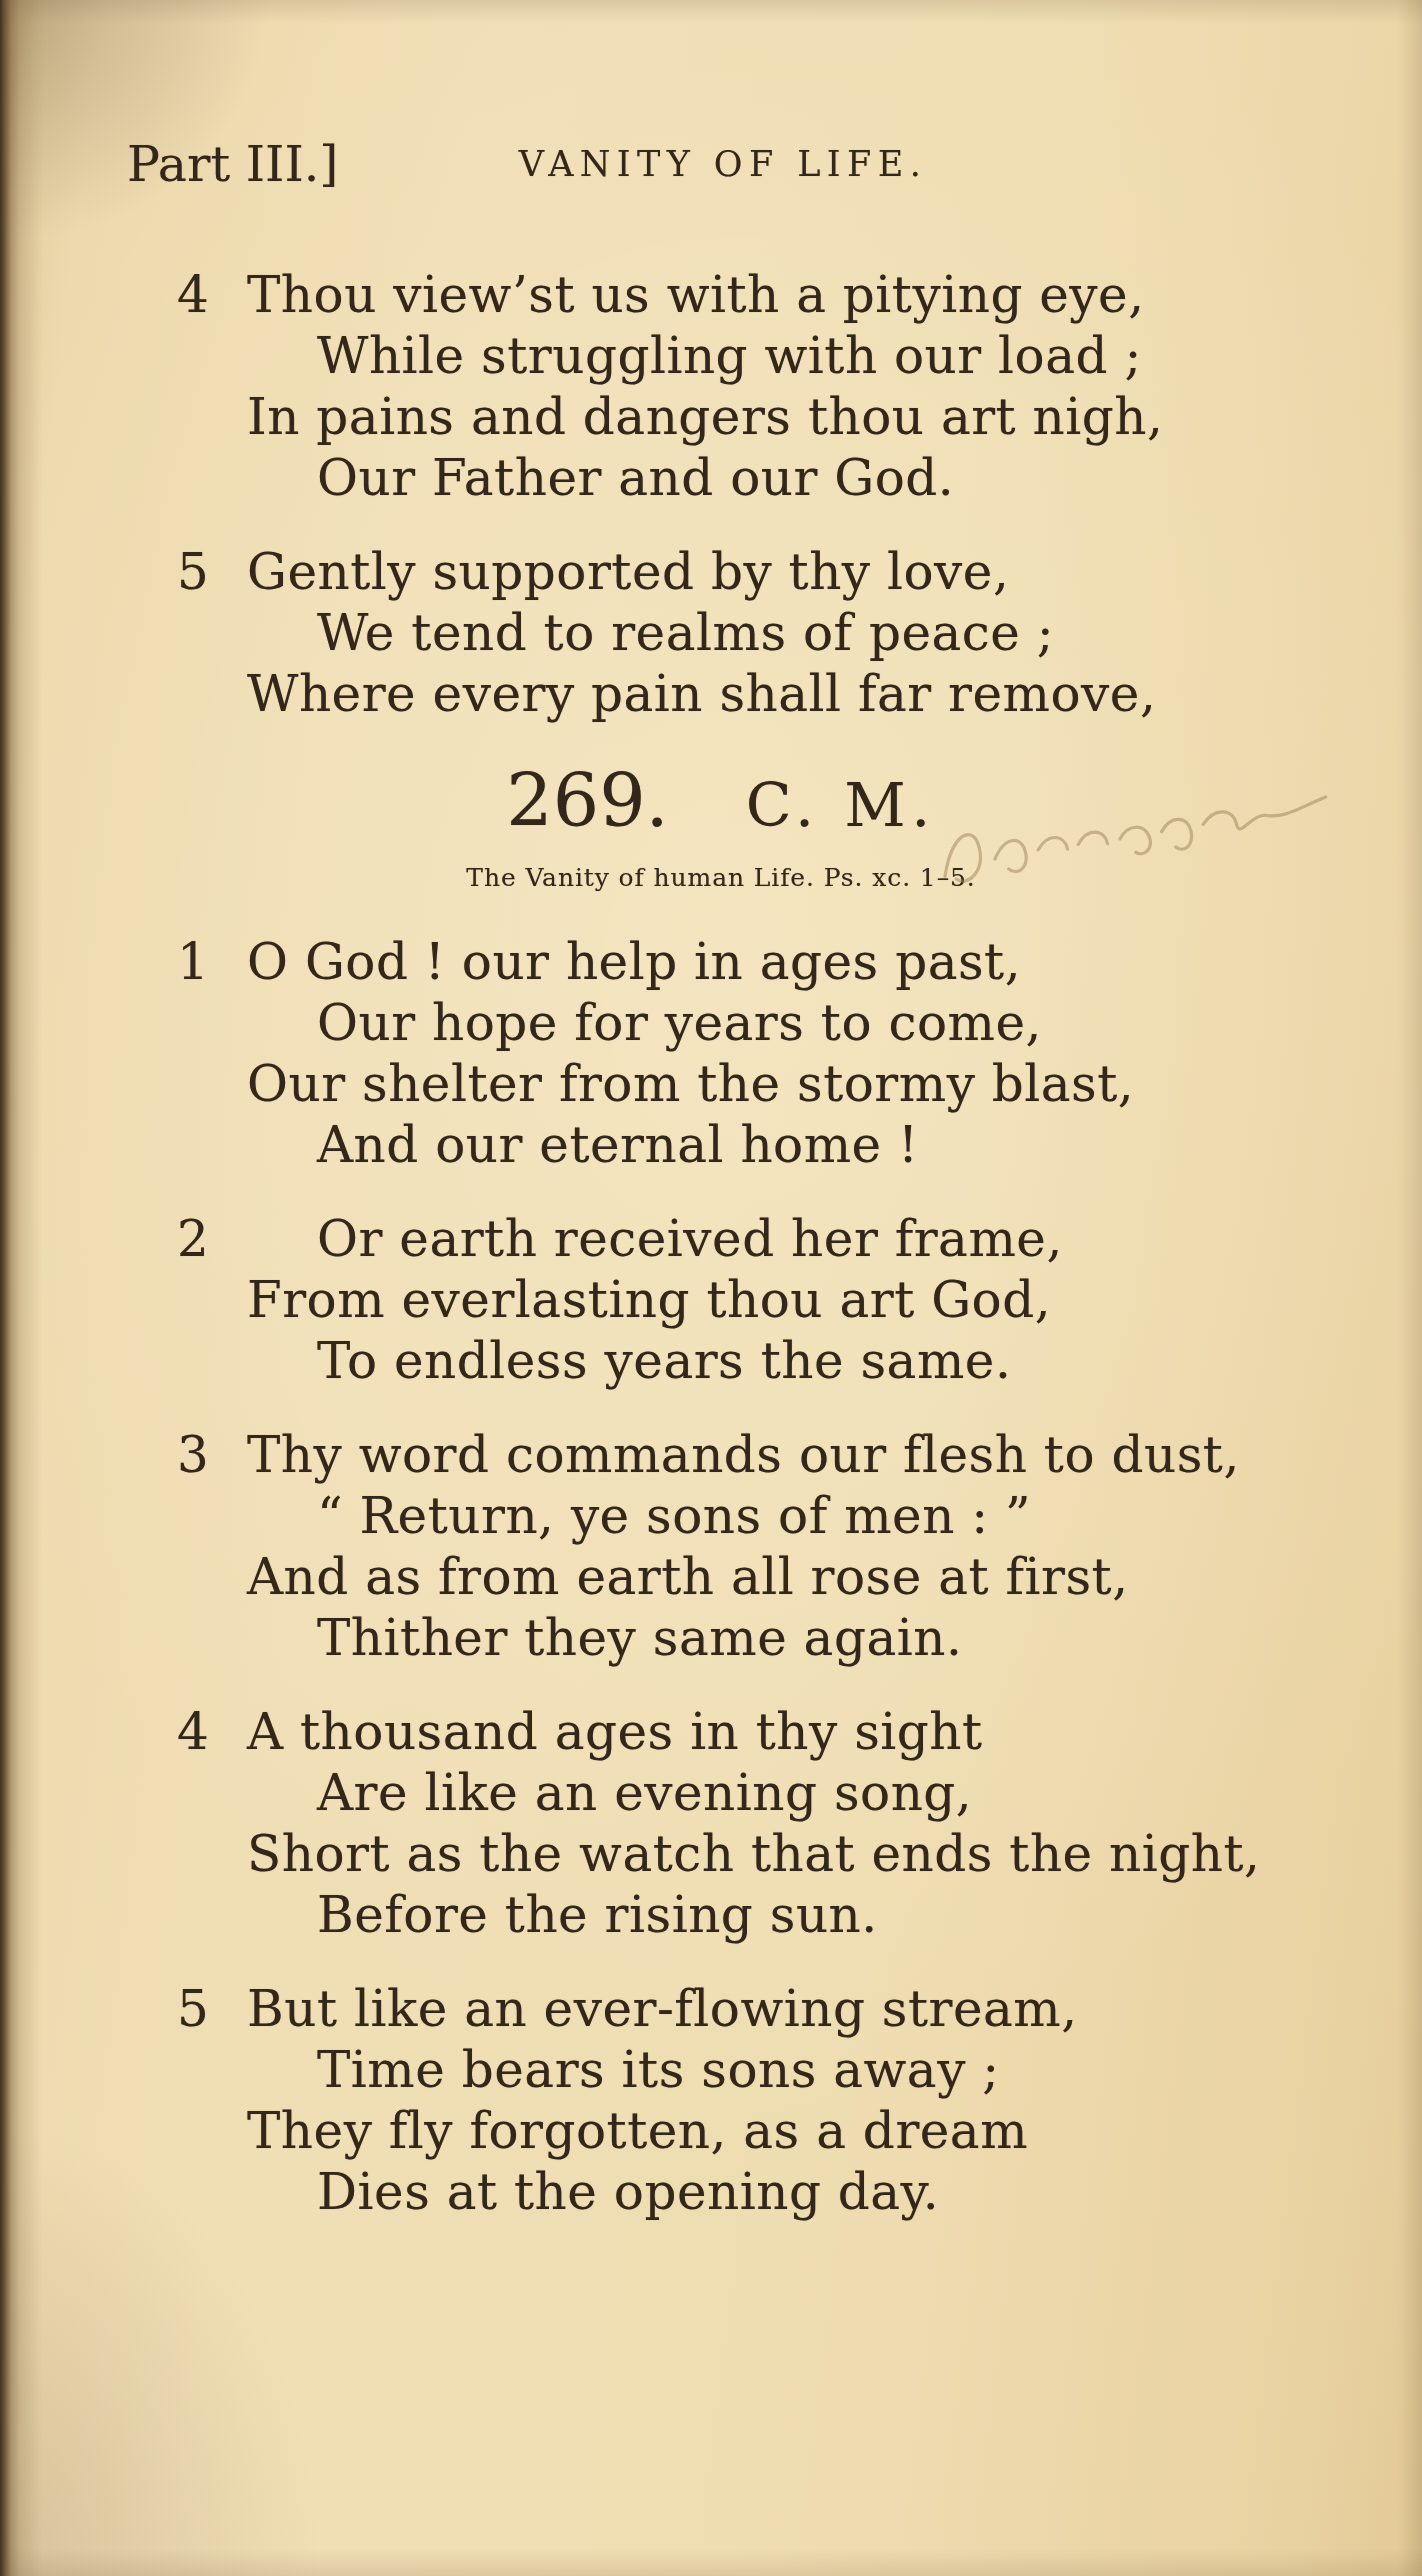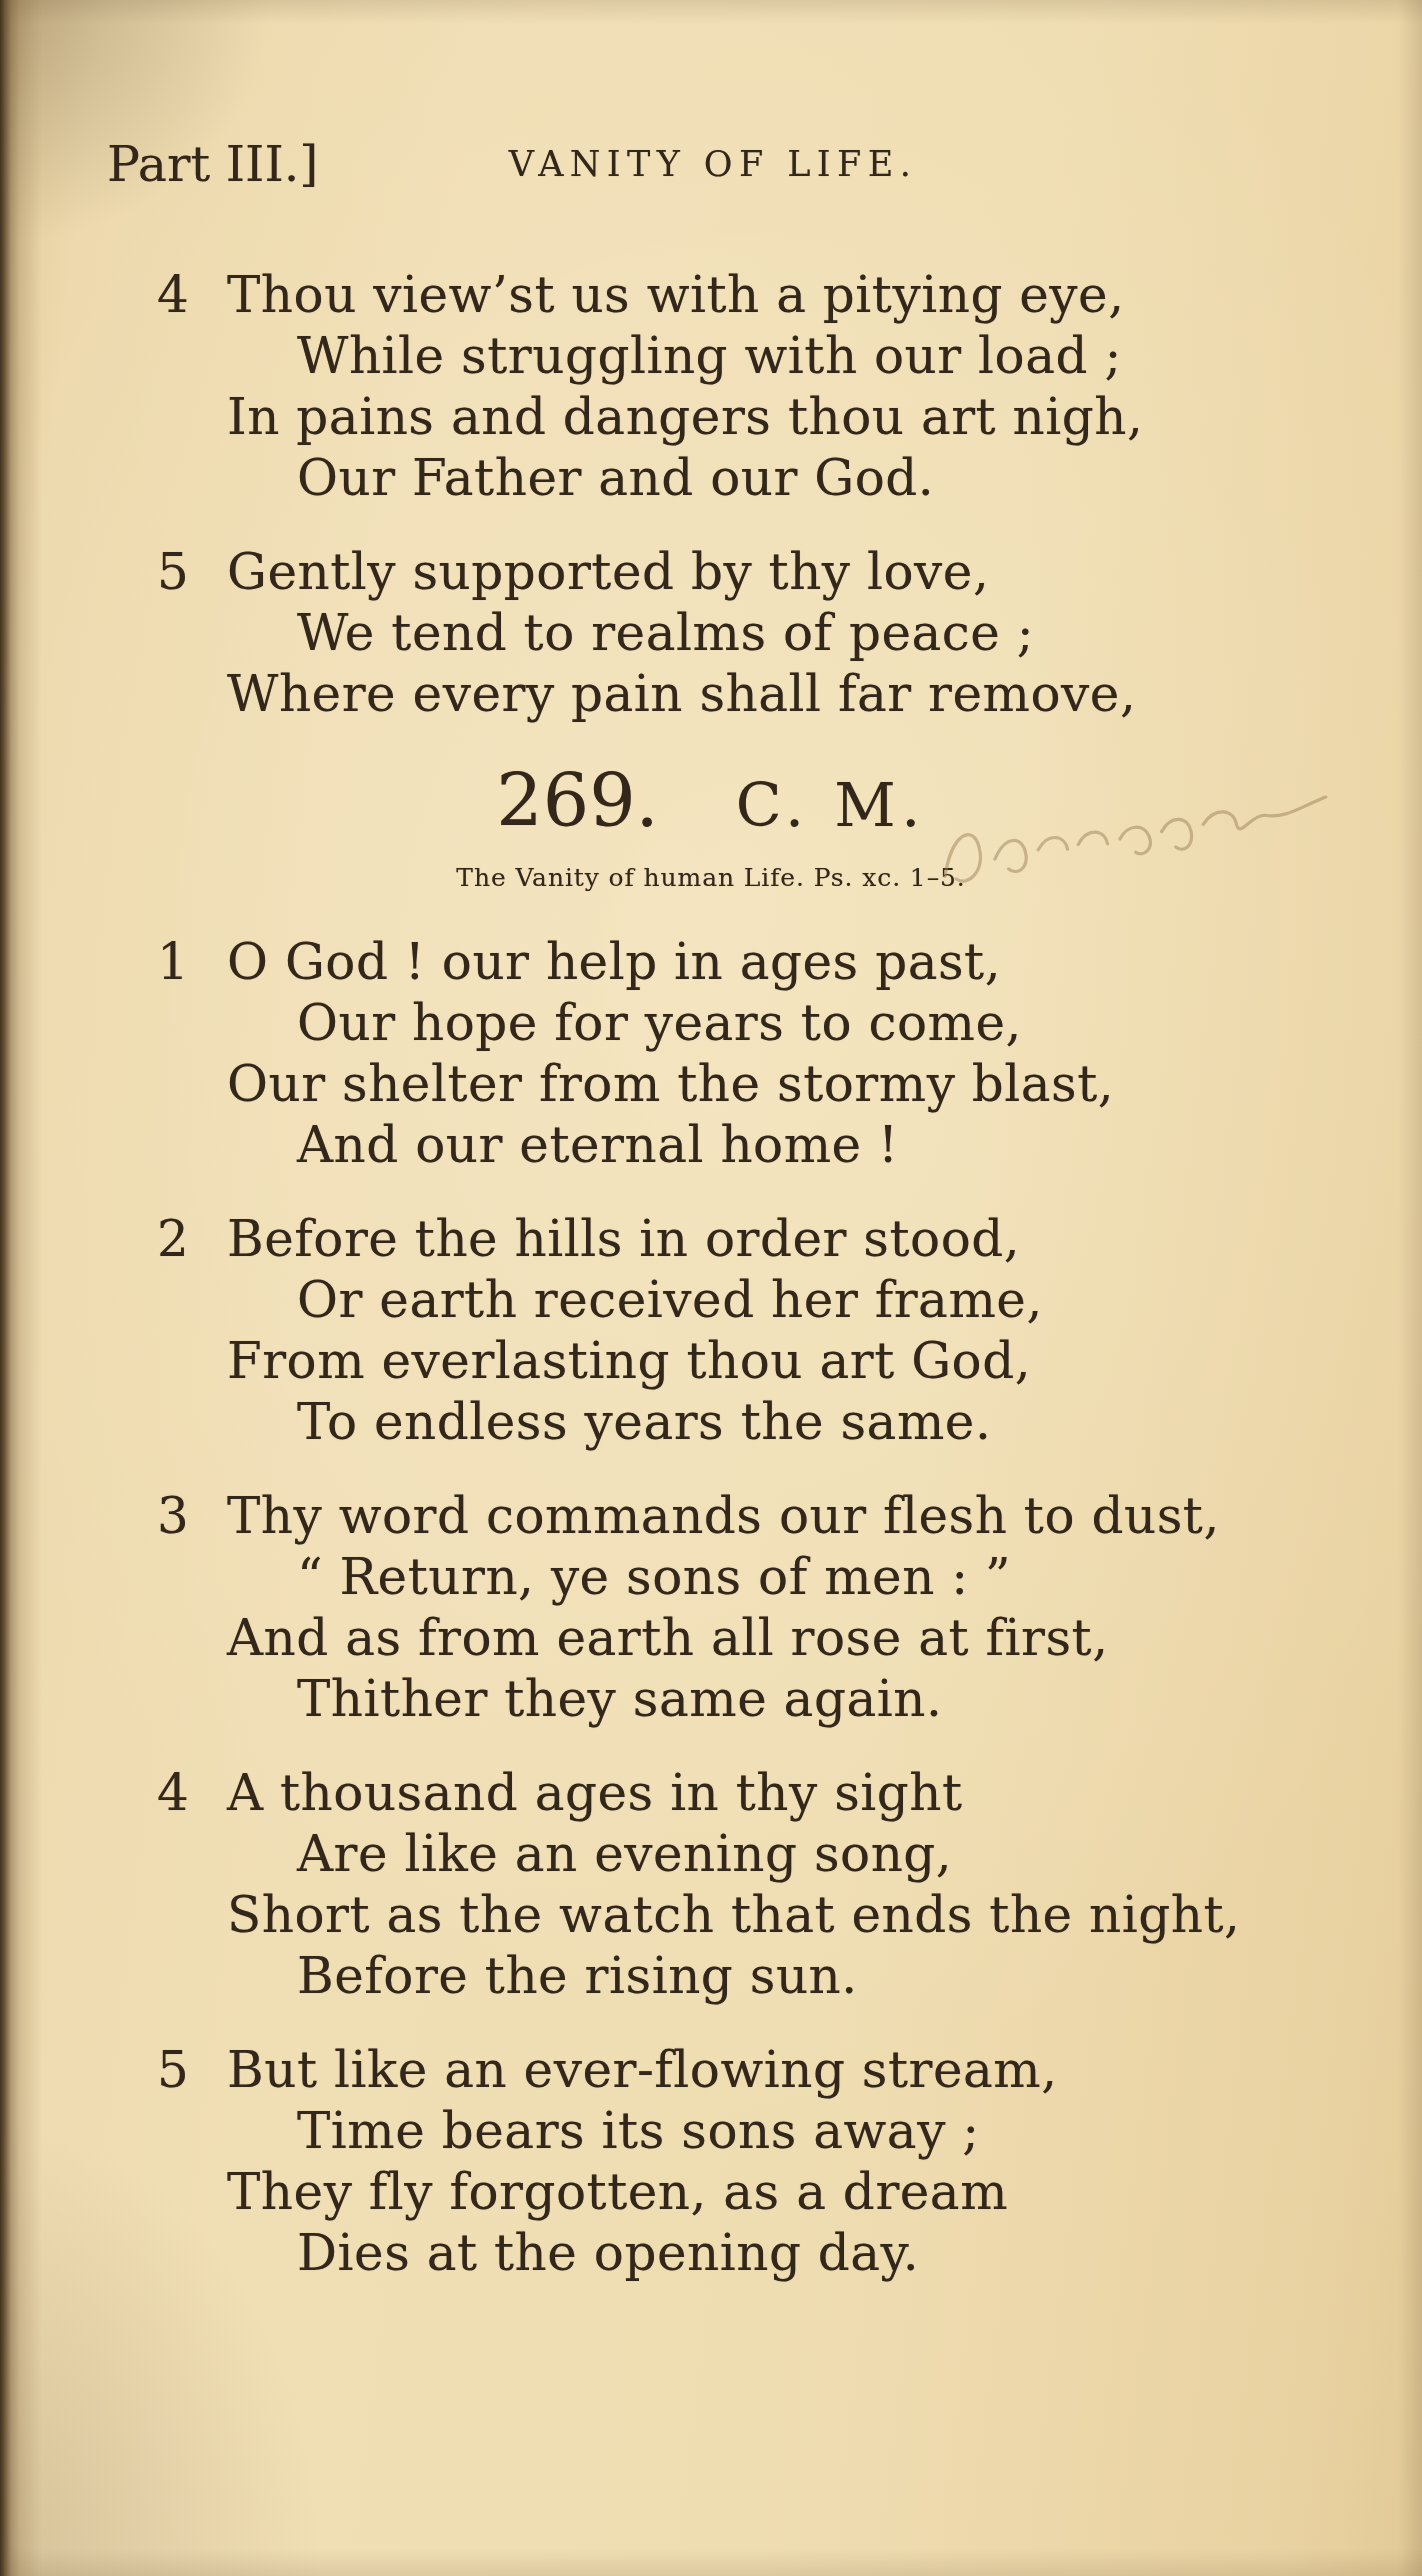--- a/index.html
+++ b/index.html
@@ -40,20 +40,21 @@
     width: 42px;
     background: linear-gradient(90deg,
       #3f321f 0px, #6b5636 4.6px, rgba(125,100,66,.55) 11px,
       rgba(150,122,82,.30) 20px, rgba(150,122,82,0) 42px);
     pointer-events: none;
   }
   .content {
     position: relative;
     padding-top: 136px;
     text-shadow: 0 0 0.9px rgba(50,38,22,.35);
+    padding-left: 20px;
   }
   
   .page-header {
     position: relative;
     height: 57px;
     margin-bottom: 72px;
   }
   .part-label {
     position: absolute;
     left: 107px;
@@ -158,21 +159,20 @@
       <div class="stanza">
         <span class="stanza-num">1</span>
         <div class="vline">O God ! our help in ages past,</div>
         <div class="vline indent">Our hope for years to come,</div>
         <div class="vline">Our shelter from the stormy blast,</div>
         <div class="vline indent">And our eternal home !</div>
       </div>
 
       <div class="stanza">
         <span class="stanza-num">2</span>
-        <div class="vline">Before the hills in order stood,</div>
         <div class="vline indent">Or earth received her frame,</div>
         <div class="vline">From everlasting thou art God,</div>
         <div class="vline indent">To endless years the same.</div>
       </div>
 
       <div class="stanza">
         <span class="stanza-num">3</span>
         <div class="vline">Thy word commands our flesh to dust,</div>
         <div class="vline indent">“ Return, ye sons of men : ”</div>
         <div class="vline">And as from earth all rose at first,</div>

